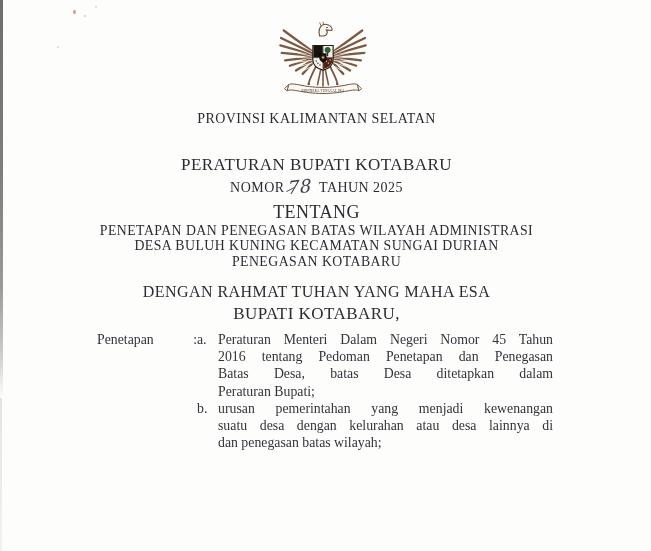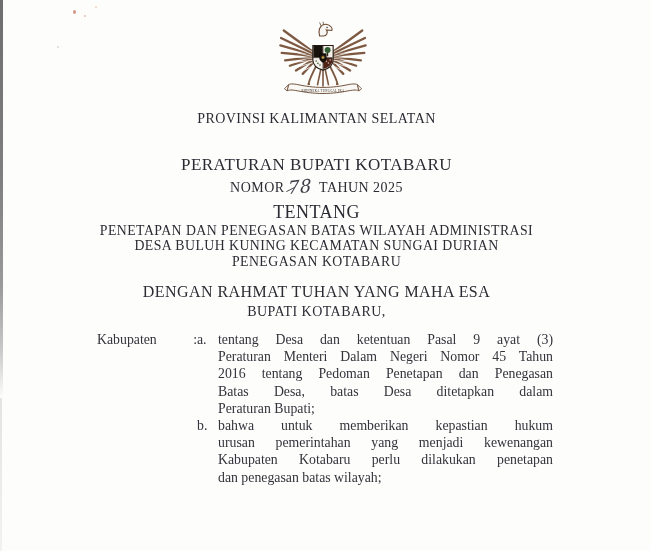--- a/index.html
+++ b/index.html
@@ -27,21 +27,21 @@
 
   .emblem{position:absolute;left:279px;top:16px;width:88px;height:90px;}
 
   .cblock{position:absolute;left:0;width:633px;text-align:center;letter-spacing:.45px;color:#2b2b33;}
   .authority-block{top:111px;font-size:14px;line-height:15.5px;}
   .regtitle-block{top:157px;font-size:17px;line-height:16px;}
   .nomor-block{top:179px;font-size:14px;}
   .tentang-block{top:202px;font-size:18px;}
   .subject-block{top:223px;font-size:13.8px;line-height:15.4px;}
   .invocation-block{top:283px;font-size:16px;}
-  .issuer-block{top:304px;font-size:14px;}
+  .issuer-block{top:304px;font-size:17px;}
 
   .handwritten{
     display:inline-block;position:relative;
     font-family:"DejaVu Serif",serif;font-style:italic;
     font-size:18px;line-height:14px;color:#3d3d47;
     transform:rotate(-6deg) skewX(-6deg);
     margin:0 3px 0 4px;top:1px;
   }
   .handwritten::after{
     content:"";position:absolute;left:-2px;top:54%;width:9px;height:1.3px;
@@ -163,37 +163,35 @@
   <div class="cblock subject-block">
     <div>PENETAPAN DAN PENEGASAN BATAS WILAYAH ADMINISTRASI</div>
     <div>DESA BULUH KUNING KECAMATAN SUNGAI DURIAN</div>
     <div>PENEGASAN KOTABARU</div>
   </div>
 
   <div class="cblock invocation-block">DENGAN RAHMAT TUHAN YANG MAHA ESA</div>
   <div class="cblock issuer-block">BUPATI KOTABARU,</div>
 
   <div class="menimbang">
-    <div class="m-label">Kabupaten :</div>
+    <div class="m-label">Penetapan :</div>
     <div class="m-items">
       <div class="m-item">
         <div class="m-marker">a.</div>
         <div class="m-lines">
-          <div class="jline">tentang Desa dan ketentuan Pasal 9 ayat (3)</div>
           <div class="jline">Peraturan Menteri Dalam Negeri Nomor 45 Tahun</div>
           <div class="jline">2016 tentang Pedoman Penetapan dan Penegasan</div>
           <div class="jline">Batas Desa, batas Desa ditetapkan dalam</div>
           <div class="jline end">Peraturan Bupati;</div>
         </div>
       </div>
       <div class="m-item">
         <div class="m-marker">b.</div>
         <div class="m-lines">
-          <div class="jline">bahwa untuk memberikan kepastian hukum</div>
           <div class="jline">urusan pemerintahan yang menjadi kewenangan</div>
-          <div class="jline">Kabupaten Kotabaru perlu dilakukan penetapan</div>
+          <div class="jline">suatu desa dengan kelurahan atau desa lainnya di</div>
           <div class="jline end">dan penegasan batas wilayah;</div>
         </div>
       </div>
     </div>
   </div>
 
 </div>
 
 </body></html>

